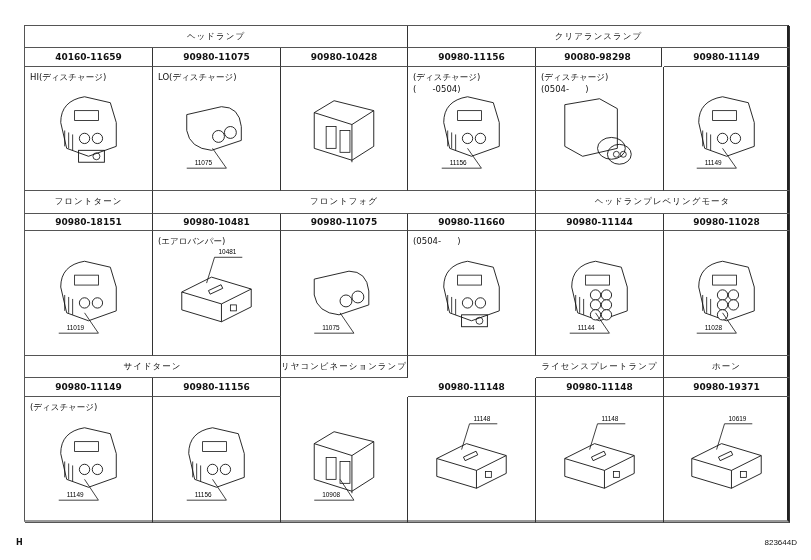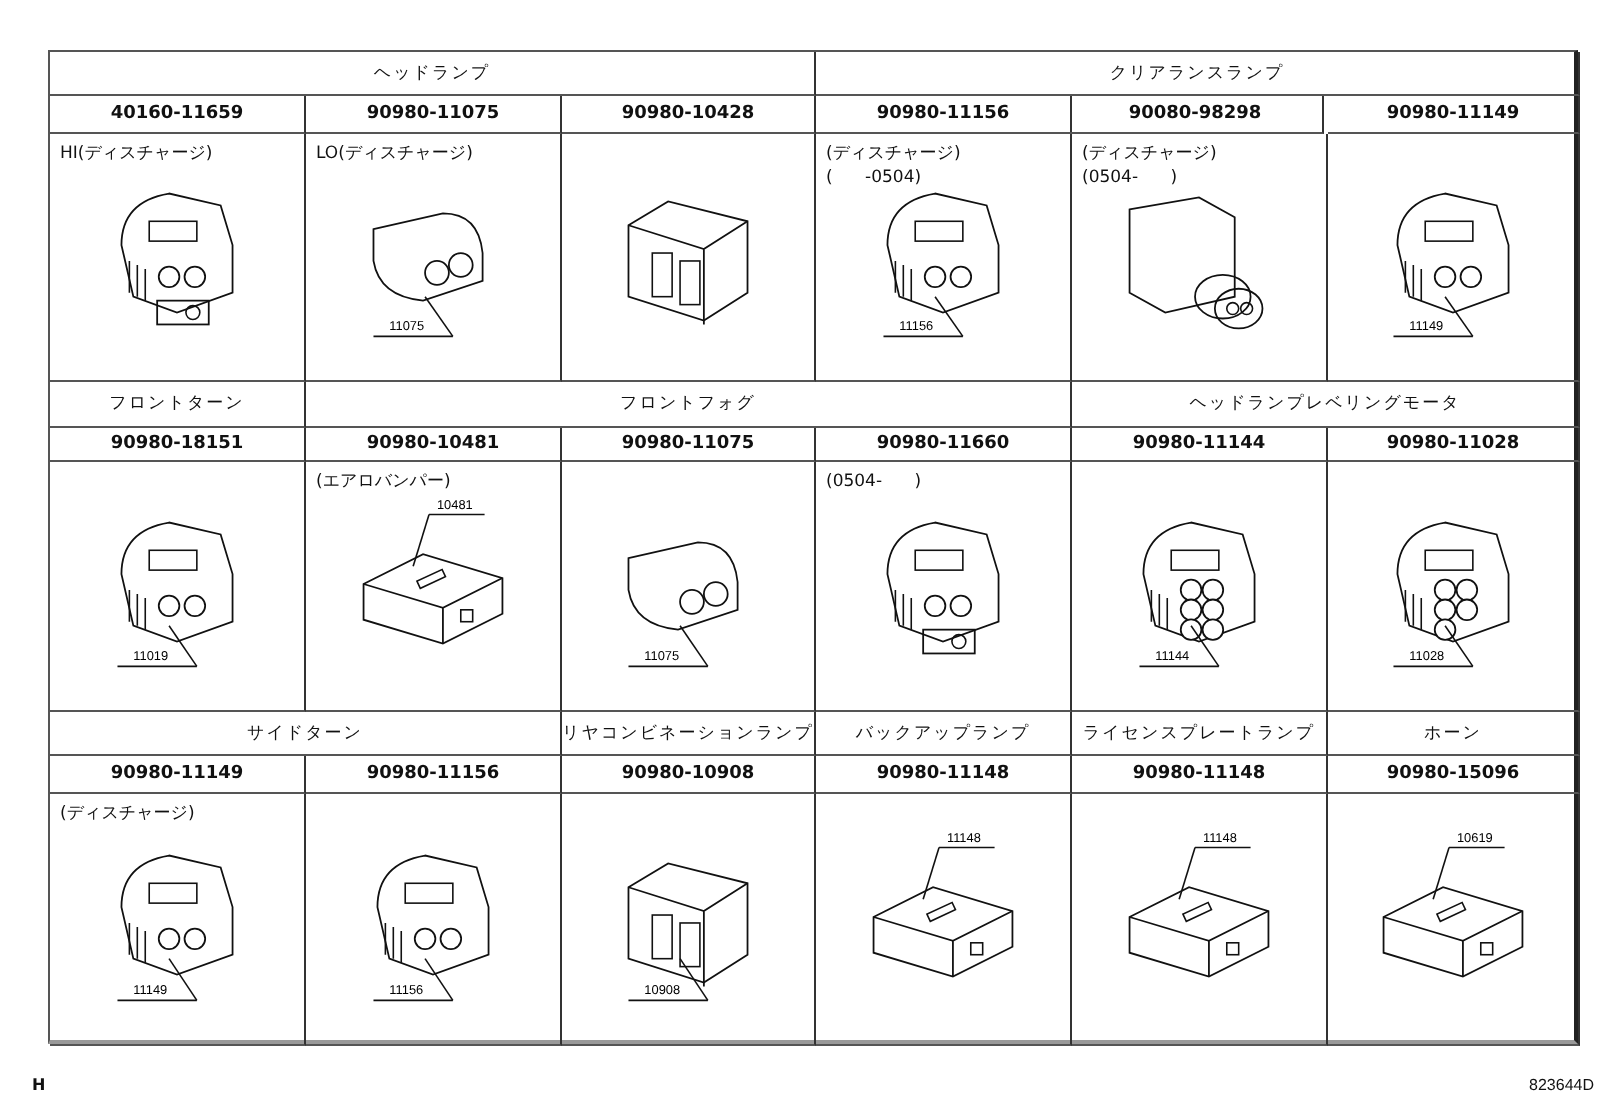--- a/index.html
+++ b/index.html
@@ -184,21 +184,20 @@
         <circle cx="70" cy="74.5" r="5.2" fill="#fff" stroke="#111" stroke-width="0.9"></circle>
         <circle cx="59" cy="84.5" r="5.2" fill="#fff" stroke="#111" stroke-width="0.9"></circle>
         <line x1="33" y1="103" x2="73" y2="103" stroke="#111" stroke-width="0.8"></line>
               <line x1="73" y1="103" x2="59" y2="82.5" stroke="#111" stroke-width="0.8"></line>
               <text class="callout" x="41" y="100">11028</text>
       </svg>
       <div class="note"></div>
     </div>
     <div class="cell hdr" style="left: 0px; top: 330px; width: 256px; height: 22px;">サイドターン</div>
     <div class="cell hdr" style="left: 256px; top: 330px; width: 127px; height: 22px;">リヤコンビネーションランプ</div>
-    <div class="cell hdr" style="left: 383px; top: 330px; width: 128px; height: 22px;">バックアップランプ</div>
     <div class="cell hdr" style="left: 511px; top: 330px; width: 128px; height: 22px;">ライセンスプレートランプ</div>
     <div class="cell hdr" style="left: 639px; top: 330px; width: 126px; height: 22px;">ホーン</div>
     <div class="cell pn" style="left: 0px; top: 352px; width: 128px; height: 19px;">90980-11149</div>
     <div class="cell img" style="left: 0px; top: 371px; width: 128px; height: 126px;">
       <svg class="drw" viewBox="0 0 128 126">
         <path d="M36 57 q0 -22 24 -26 l26 6 l6 20 l0 24 l-28 10 l-22 -8 z" fill="none" stroke="#111" stroke-width="0.9"></path>
               <rect x="50" y="45" width="24" height="10" fill="none" stroke="#111" stroke-width="0.8"></rect>
               <path d="M40 65 l0 16 M44 67 l0 16 M48 69 l0 16" stroke="#111" stroke-width="0.8"></path>
         <circle cx="60" cy="73" r="5.2" fill="#fff" stroke="#111" stroke-width="0.9"></circle>
         <circle cx="73" cy="73" r="5.2" fill="#fff" stroke="#111" stroke-width="0.9"></circle>
@@ -215,21 +214,20 @@
               <rect x="50" y="45" width="24" height="10" fill="none" stroke="#111" stroke-width="0.8"></rect>
               <path d="M40 65 l0 16 M44 67 l0 16 M48 69 l0 16" stroke="#111" stroke-width="0.8"></path>
         <circle cx="60" cy="73" r="5.2" fill="#fff" stroke="#111" stroke-width="0.9"></circle>
         <circle cx="73" cy="73" r="5.2" fill="#fff" stroke="#111" stroke-width="0.9"></circle>
         <line x1="34" y1="104" x2="74" y2="104" stroke="#111" stroke-width="0.8"></line>
               <line x1="74" y1="104" x2="60" y2="83" stroke="#111" stroke-width="0.8"></line>
               <text class="callout" x="42" y="101">11156</text>
       </svg>
       <div class="note"></div>
     </div>
-    <div class="cell pn" style="left: 256px; top: 352px; width: 127px; height: 19px;">90980-10908</div>
     <div class="cell img" style="left: 256px; top: 371px; width: 127px; height: 126px;">
       <svg class="drw" viewBox="0 0 127 126">
         <path d="M33.5 47 l20 -12 l40 10 l0 36 l-22 14 l-38 -12 z" fill="none" stroke="#111" stroke-width="0.9"></path>
               <path d="M33.5 47 l38 12 l22 -14 M71.5 59 l0 38" fill="none" stroke="#111" stroke-width="0.9"></path>
               <rect x="45.5" y="61" width="10" height="22" fill="none" stroke="#111" stroke-width="0.8"></rect>
               <rect x="59.5" y="65" width="10" height="22" fill="none" stroke="#111" stroke-width="0.8"></rect>
         <line x1="33.5" y1="104" x2="73.5" y2="104" stroke="#111" stroke-width="0.8"></line>
               <line x1="73.5" y1="104" x2="59.5" y2="83" stroke="#111" stroke-width="0.8"></line>
               <text class="callout" x="41.5" y="101">10908</text>
       </svg>
@@ -254,21 +252,21 @@
         <path d="M29 62 l30 -15 l40 12 l0 18 l-30 15 l-40 -12 z" fill="none" stroke="#111" stroke-width="0.9"></path>
               <path d="M29 62 l40 12 l30 -15 M69 74 l0 18" fill="none" stroke="#111" stroke-width="0.9"></path>
               <rect x="56" y="57" width="14" height="4" transform="rotate(-25 64 59)" fill="none" stroke="#111" stroke-width="0.8"></rect>
               <rect x="78" y="75" width="6" height="6" fill="none" stroke="#111" stroke-width="0.8"></rect>
         <line x1="62" y1="27" x2="90" y2="27" stroke="#111" stroke-width="0.8"></line>
               <line x1="62" y1="27" x2="54" y2="53" stroke="#111" stroke-width="0.8"></line>
               <text class="callout" x="66" y="24">11148</text>
       </svg>
       <div class="note"></div>
     </div>
-    <div class="cell pn" style="left: 639px; top: 352px; width: 126px; height: 19px;">90980-15096</div>
+    <div class="cell pn" style="left: 639px; top: 352px; width: 126px; height: 19px;">90980-19371</div>
     <div class="cell img" style="left: 639px; top: 371px; width: 126px; height: 126px;">
       <svg class="drw" viewBox="0 0 126 126">
         <path d="M28 62 l30 -15 l40 12 l0 18 l-30 15 l-40 -12 z" fill="none" stroke="#111" stroke-width="0.9"></path>
               <path d="M28 62 l40 12 l30 -15 M68 74 l0 18" fill="none" stroke="#111" stroke-width="0.9"></path>
               <rect x="55" y="57" width="14" height="4" transform="rotate(-25 63 59)" fill="none" stroke="#111" stroke-width="0.8"></rect>
               <rect x="77" y="75" width="6" height="6" fill="none" stroke="#111" stroke-width="0.8"></rect>
         <line x1="61" y1="27" x2="89" y2="27" stroke="#111" stroke-width="0.8"></line>
               <line x1="61" y1="27" x2="53" y2="53" stroke="#111" stroke-width="0.8"></line>
               <text class="callout" x="65" y="24">10619</text>
       </svg>

